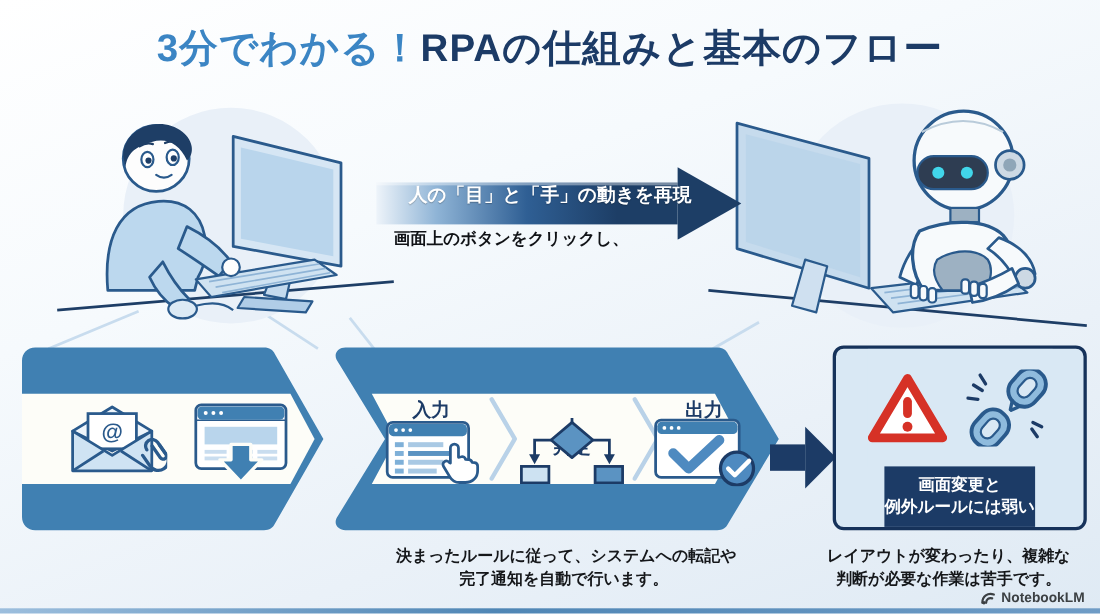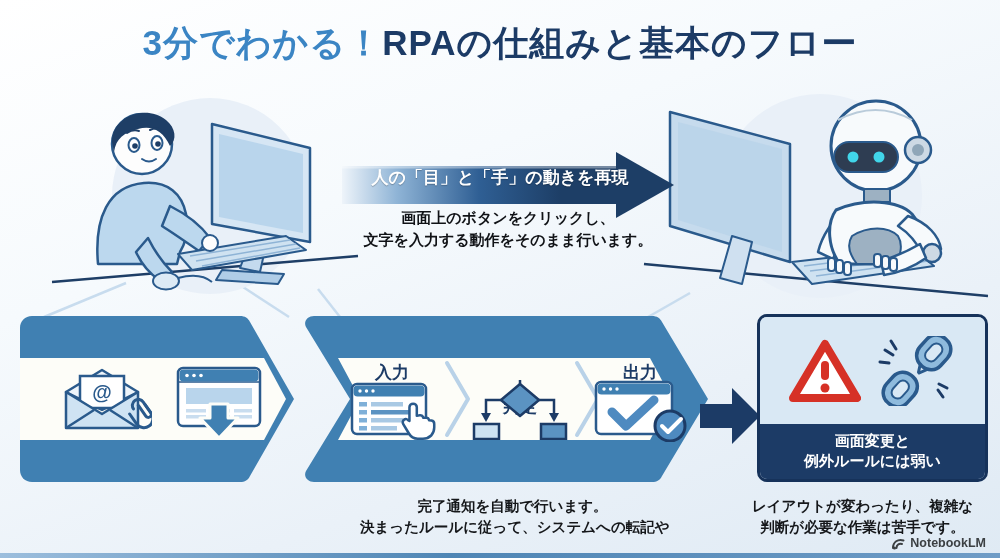--- a/index.html
+++ b/index.html
@@ -29,38 +29,38 @@
   .scene-robot { left:640px; top:86px; }
   .bg-lines { position:absolute; left:0; top:0; width:1000px; height:558px; pointer-events:none; }
   
   .banner-svg { position:absolute; left:342px; top:150px; }
   .banner-text {
     position:absolute; left:354px; top:166px; width:292px; text-align:center;
     color:#ffffff; font-size:17px; font-weight:bold; white-space:nowrap;
     text-shadow:0 1px 1px rgba(0,0,0,.25);
   }
   .banner-desc {
-    position:absolute; left:358px; top:207px; width:300px; text-align:center;
+    position:absolute; left:358px; top:207px; width:300px; text-align:left;
     color:#101216; font-size:15px; font-weight:bold; line-height:22px; white-space:nowrap;
   }
   
   .panel { position:absolute; }
   .panel-shape { position:absolute; left:0; top:0; }
   .panel-examples { left:18px; top:314px; width:280px; height:170px; }
   .panel-flow { left:298px; top:314px; width:430px; height:170px; }
   .icon-abs { position:absolute; }
   .step-label {
     position:absolute; top:47px; width:90px; text-align:center;
     font-size:17px; font-weight:bold; color:#1c3b66;
   }
   .flow-arrow-svg { position:absolute; left:700px; top:386px; }
   .panel-weakness {
     left:757px; top:314px; width:231px; height:168px;
     border:3px solid #16325a; border-radius:10px; overflow:hidden;
-    background:#d9e8f4; display:flex; flex-direction:column;
+    background:#d9e8f4; display:flex; flex-direction:column;align-items:center;
   }
   .weak-icons {
     height:107px; display:flex; align-items:center; justify-content:center; gap:16px;
     background:#d9e8f4;
   }
   .weak-band {
     flex:1; background:#1c3b66; color:#ffffff; text-align:center;
     font-size:15px; font-weight:bold; line-height:20px; padding-top:7px;
   }
   
@@ -167,21 +167,20 @@
         <stop offset="0.8" stop-color="#1d3e66"></stop>
       </linearGradient>
     </defs>
     <rect x="0" y="16" width="274" height="38" fill="url(#bandgrad)"></rect>
     <rect x="0" y="16" width="274" height="2.5" fill="#ffffff" opacity="0.4"></rect>
     <polygon points="274,2 332,35 274,68" fill="#1d3e66"></polygon>
   </svg>
   <div class="banner-text">人の「目」と「手」の動きを再現</div>
   <div class="banner-desc">
     <div>画面上のボタンをクリックし、</div>
-    <div>文字を入力する動作をそのまま行います。</div>
   </div>
 
   <div class="panel panel-examples">
     <svg class="panel-shape" width="280" height="170" viewBox="0 0 280 170">
       <path d="M14 2 H222 C227 2 230 4 232 8 L276 85 L232 162 C230 166 227 168 222 168 H14 C7 168 2 163 2 156 V14 C2 7 7 2 14 2 Z" fill="#4080b2"></path>
       <polygon points="2,44 246,44 268,85 246,126 2,126" fill="#fdfdf8"></polygon>
     </svg>
 
     <svg class="icon-abs" style="left:34px; top:54px;" width="100" height="66" viewBox="0 0 100 66">
       <polygon points="14,24 50,2 86,24 50,42" fill="#eef5fb" stroke="#2a5a8c" stroke-width="2.5" stroke-linejoin="round"></polygon>
@@ -299,22 +298,22 @@
         <path d="M70 52 l-8 -4 M66 61 l-5 -7" stroke="#1c3b66" stroke-width="3" stroke-linecap="round"></path>
       </svg>
     </div>
     <div class="weak-band">
       <div>画面変更と</div>
       <div>例外ルールには弱い</div>
     </div>
   </div>
 
   <div class="caption caption-mid">
+    <div>決まったルールに従って、システムへの転記や</div>
     <div>完了通知を自動で行います。</div>
-    <div>決まったルールに従って、システムへの転記や</div>
   </div>
   <div class="caption caption-right">
     <div>レイアウトが変わったり、複雑な</div>
     <div>判断が必要な作業は苦手です。</div>
   </div>
 
   <div class="watermark">
     <svg width="15" height="13" viewBox="0 0 15 13">
       <path d="M2 11 C2 5 7 1.5 12.5 3.5" fill="none" stroke="#3c4043" stroke-width="2" stroke-linecap="round"></path>
       <path d="M5.5 11 C5.5 8 8 6 11 7" fill="none" stroke="#3c4043" stroke-width="2" stroke-linecap="round"></path>

